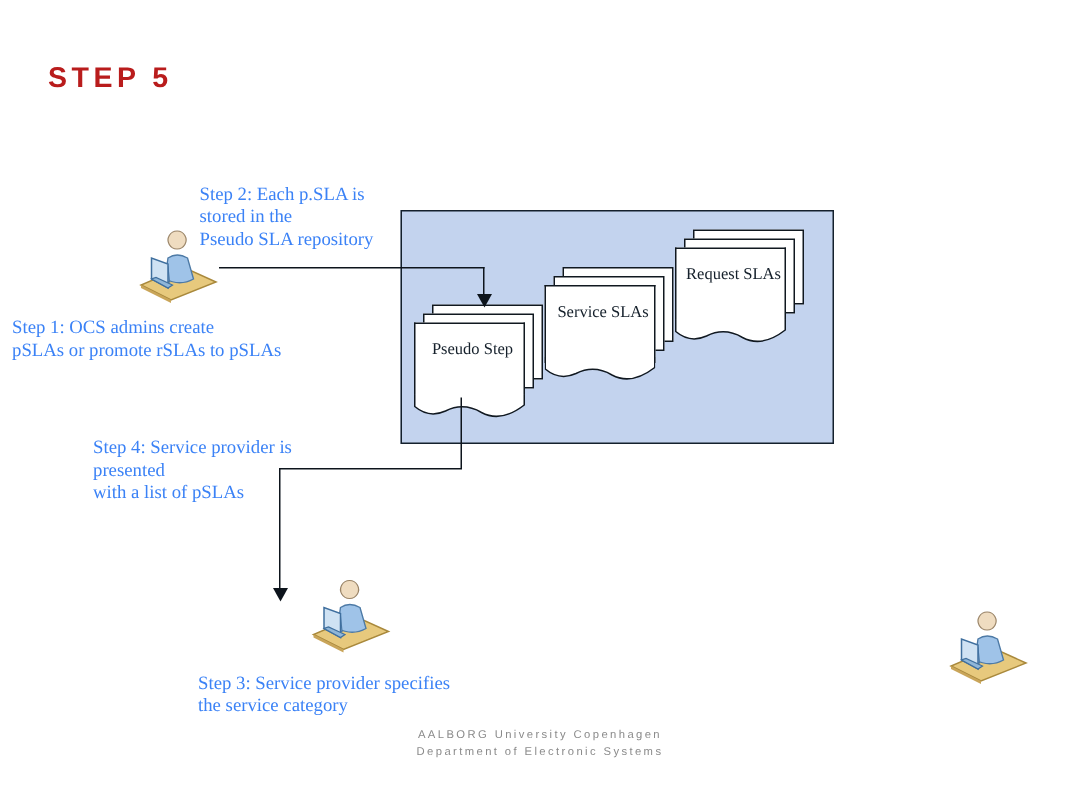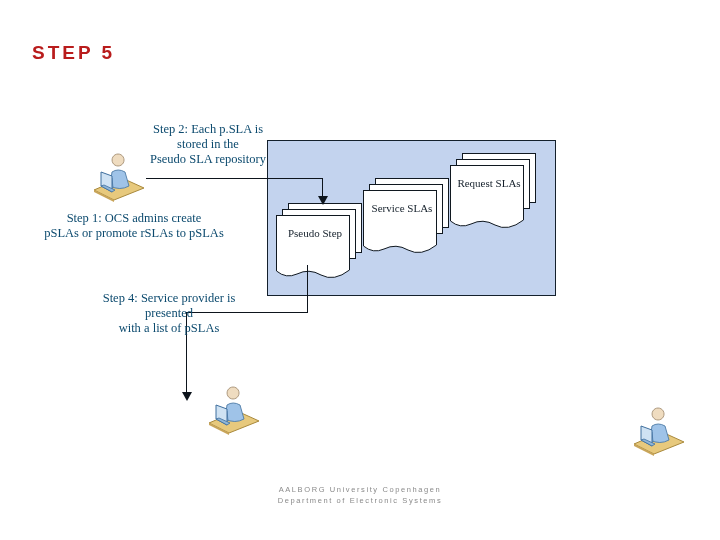--- a/index.html
+++ b/index.html
@@ -39,21 +39,21 @@
   .doc-wave svg{display:block;}
   .doc-label{
     position:absolute;left:0px;top:24px;width:78px;text-align:center;
     font-family:"Liberation Serif", serif;font-size:11px;color:#15202b;
     white-space:nowrap;
   }
 
   
   .caption{
     position:absolute;font-family:"Liberation Serif", serif;
-    font-size:12.5px;line-height:15px;color:#0c4a6e;text-align:center;
+    font-size:12.5px;line-height:15px;color:#3b82f6;
     white-space:pre-line;
   }
 
   
   .conn{position:absolute;background:#0d141c;}
   .conn-h{height:1px;}
   .conn-v{width:1px;}
   .arrow-down{
     position:absolute;width:0;height:0;
     border-left:5px solid transparent;border-right:5px solid transparent;
@@ -160,28 +160,30 @@
         <path d="M24 26 q-7 3 -6 9 l7 1 z" fill="#9fc3e8" stroke="#4d7aa6" stroke-width="0.8"></path>
         <polygon points="13,34 24,40 24,24 13,20" fill="#cfe2f3" stroke="#3f6f9e" stroke-width="1"></polygon>
         <polygon points="13,34 24,40 27,38 16,33" fill="#8fb6d8" stroke="#3f6f9e" stroke-width="0.8"></polygon>
       </svg>
     </div>
 
     <div class="caption" style="left:133px;top:122px;width:150px;">Step 2: Each p.SLA is
 stored in the
 Pseudo SLA repository</div>
 
-    <div class="caption" style="left:18px;top:211px;width:232px;">Step 1: OCS admins create
+    <div class="caption" style="left:8px;top:211px;width:232px;">Step 1: OCS admins create
 pSLAs or promote rSLAs to pSLAs</div>
 
     <div class="caption" style="left:62px;top:291px;width:214px;">Step 4: Service provider is
 presented
 with a list of pSLAs</div>
 
 
+    <div class="caption" style="left:132px;top:448px;width:200px;">Step 3: Service provider specifies
+the service category</div>
 
   </div>
 
   <div id="footer">
     <div>AALBORG University Copenhagen</div>
     <div>Department of Electronic Systems</div>
   </div>
 
 </div>
 

